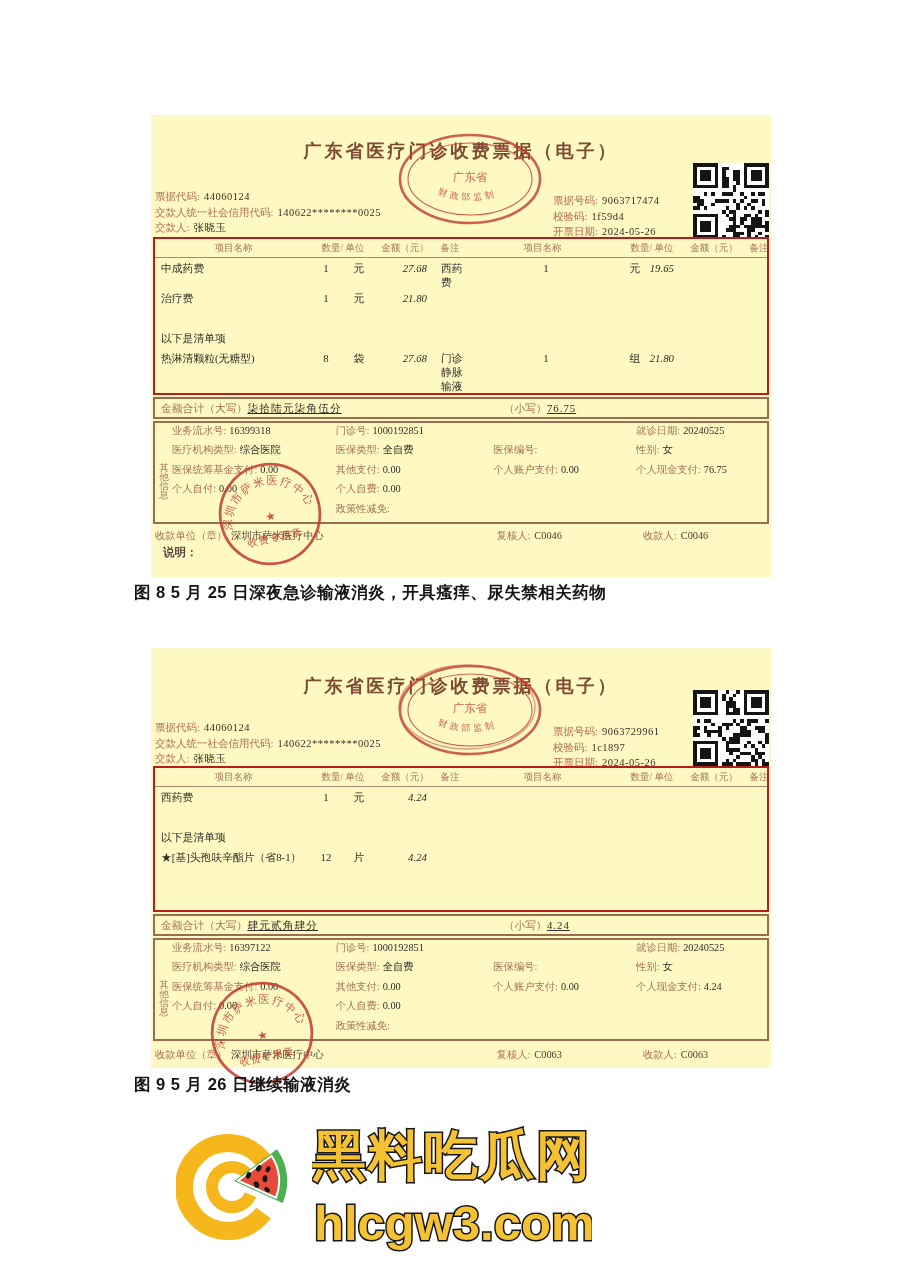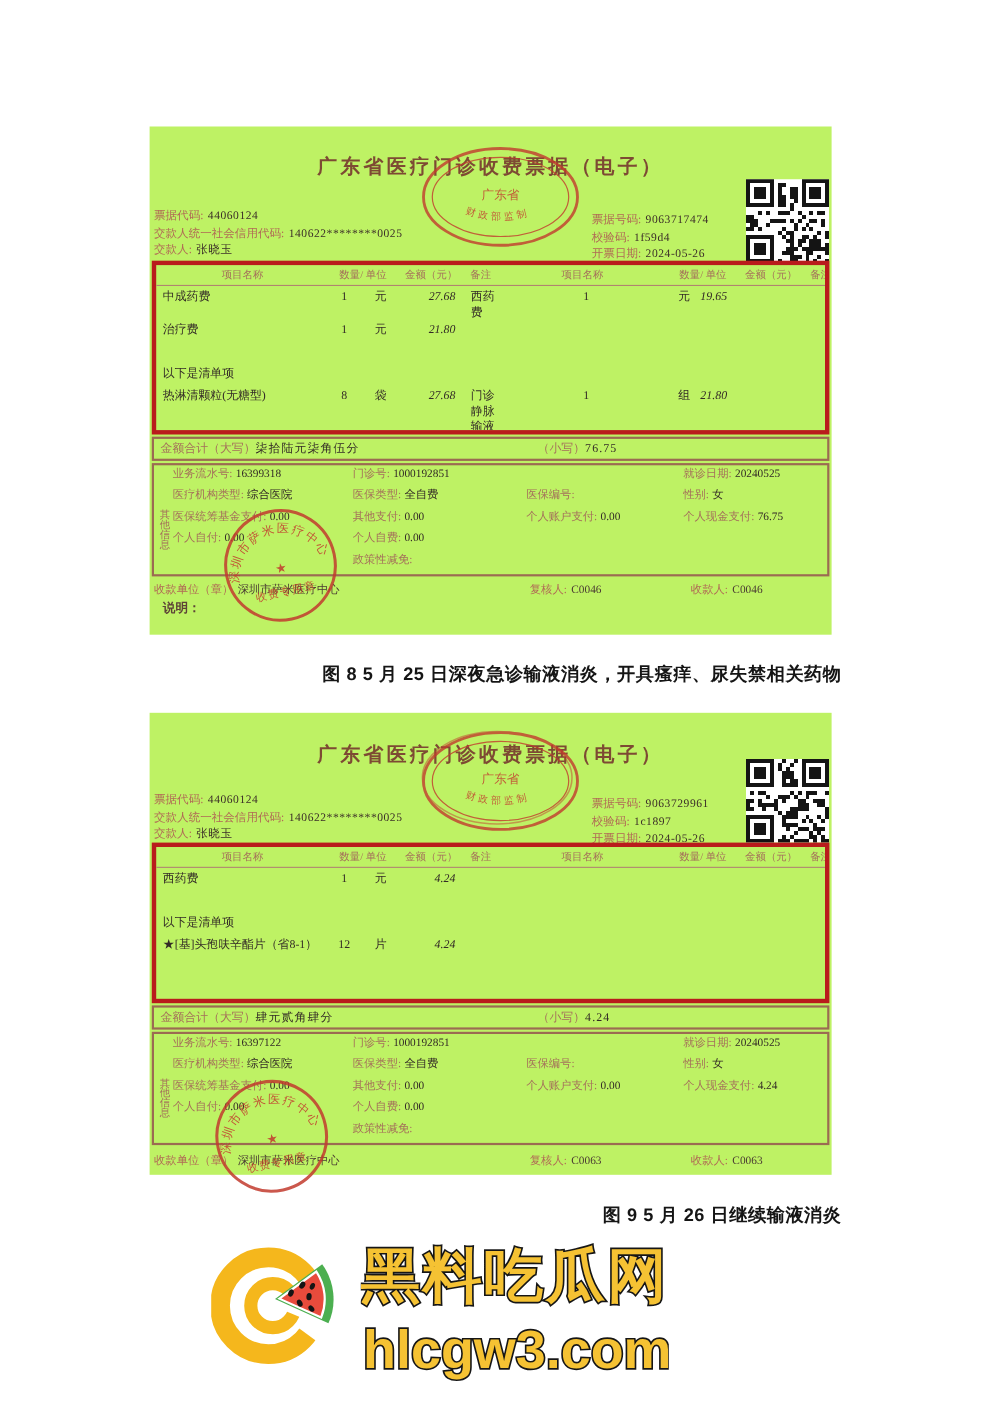--- a/index.html
+++ b/index.html
@@ -1,47 +1,47 @@
 <!DOCTYPE html>
 <html><head>
 <meta charset="utf-8">
 <style>
   * { margin:0; padding:0; box-sizing:border-box; }
   html,body { background:#fff; }
   .page { position:relative; width:905px; height:1280px; background:#ffffff; overflow:hidden;
           font-family:"Liberation Serif","DejaVu Serif",serif; }
 
   
-  .receipt { position:absolute; left:136px; width:620px; background:#bef264; }
+  .receipt { position:absolute; left:151px; width:620px; background:#fef9c3; }
   .r-title { position:absolute; left:0; right:0; text-align:center; font-size:18px; font-weight:700;
              letter-spacing:3px; color:#7d4a33; }
   .gov-stamp { position:absolute; pointer-events:none; }
   .head-left { position:absolute; left:4px; }
   .head-right { position:absolute; left:402px; }
   .fld { font-size:10.5px; line-height:15.5px; white-space:nowrap; }
   .fld .lbl { color:#b06a55; }
   .fld .val { color:#3c2f28; margin-left:4px; letter-spacing:.5px; }
   .qr { position:absolute; width:76px; height:76px; right:2px; }
 
-  .tbl { position:absolute; left:2px; right:2px; border:4px solid #b91c1c; background:transparent; overflow:hidden; }
+  .tbl { position:absolute; left:2px; right:2px; border:2px solid #b91c1c; background:transparent; overflow:hidden; }
   .tbl-head { display:grid; grid-template-columns:157px 62px 62px 28px 157px 62px 62px 28px;
               border-bottom:1px solid #b08570; padding:3px 0 2px 0; }
   .th { font-size:9.5px; color:#a4705a; text-align:center; white-space:nowrap; }
   .tbl-body { padding-top:2px; }
   .trow { display:grid; grid-template-columns:152px 26px 40px 62px 29px 152px 26px 40px 62px 31px;
           min-height:20px; align-items:start; padding:1px 0 1px 6px; }
   .trow .c { font-size:10.8px; color:#332b26; line-height:14px; }
   .trow .q { text-align:center; }
   .trow .u { text-align:center; }
   .trow .a { text-align:right; padding-right:14px;font-style:italic; }
 
   .totals { position:absolute; left:2px; right:2px; height:22px; border:2px solid #9b6b52;
             font-size:10.8px; line-height:19px; }
   .totals .lbl { color:#a4705a; margin-left:6px; }
-  .totals .cn { color:#332b26; letter-spacing:1px; }
+  .totals .cn { color:#332b26; letter-spacing:1px;text-decoration:underline; }
   .totals .small { position:absolute; left:56%; top:0; }
 
   .infobox { position:absolute; left:2px; right:2px; border:2px solid #9b6b52; display:flex; }
   .info-side { width:17px; padding:6px 0; display:flex; flex-direction:column; justify-content:space-around;
                align-items:center; font-size:9.5px; color:#a4705a; writing-mode:vertical-rl;
                text-orientation:upright; letter-spacing:9px; }
   .info-grid { flex:1; display:grid; grid-template-columns:27.5% 26.5% 24% 22%; grid-auto-rows:19.5px;
                align-content:center; padding:2px 0; }
   .icell { font-size:10.3px; white-space:nowrap; overflow:visible; }
   .icell .lbl { color:#a4705a;margin-top:16px; }
@@ -53,26 +53,26 @@
   .rfoot .seg-mid { position:absolute; left:56%; }
   .rfoot .seg-right { position:absolute; left:80%; }
 
   .note { position:absolute; display:flex;text-align:right; }
   .note .note-label { font-size:11.5px; font-weight:700; color:#5d4337; margin-right:5px; white-space:nowrap; }
   .note .note-body { font-size:7.6px; color:#6a4a3d; line-height:1.55; }
 
   .unit-stamp { position:absolute; pointer-events:none; }
 
   
-  .caption { position:absolute; left:145px; width:620px; text-align:right;
+  .caption { position:absolute; left:134px; width:620px; text-align:left;
              font-family:"Liberation Sans","DejaVu Sans",sans-serif; font-weight:700;
-             font-size:16.5px; color:#151515; letter-spacing:.5px;margin-top:20px; }
+             font-size:16.5px; color:#151515; letter-spacing:.5px; }
 
   
-  .brand { position:absolute; left:192px; top:1114px; display:flex; align-items:flex-end; }
+  .brand { position:absolute; left:176px; top:1114px; display:flex; align-items:flex-start; }
   .brand-icon { width:116px; height:146px; }
   .brand-texts { margin-left:20px; }
   .brand-texts svg { display:block; }
 </style>
 </head>
 <body>
 
 <svg width="0" height="0" style="position:absolute" aria-hidden="true">
   <defs>
     <path id="arcTop" d="M 12,60 A 38,38 0 1 1 88,60" fill="none"></path>

